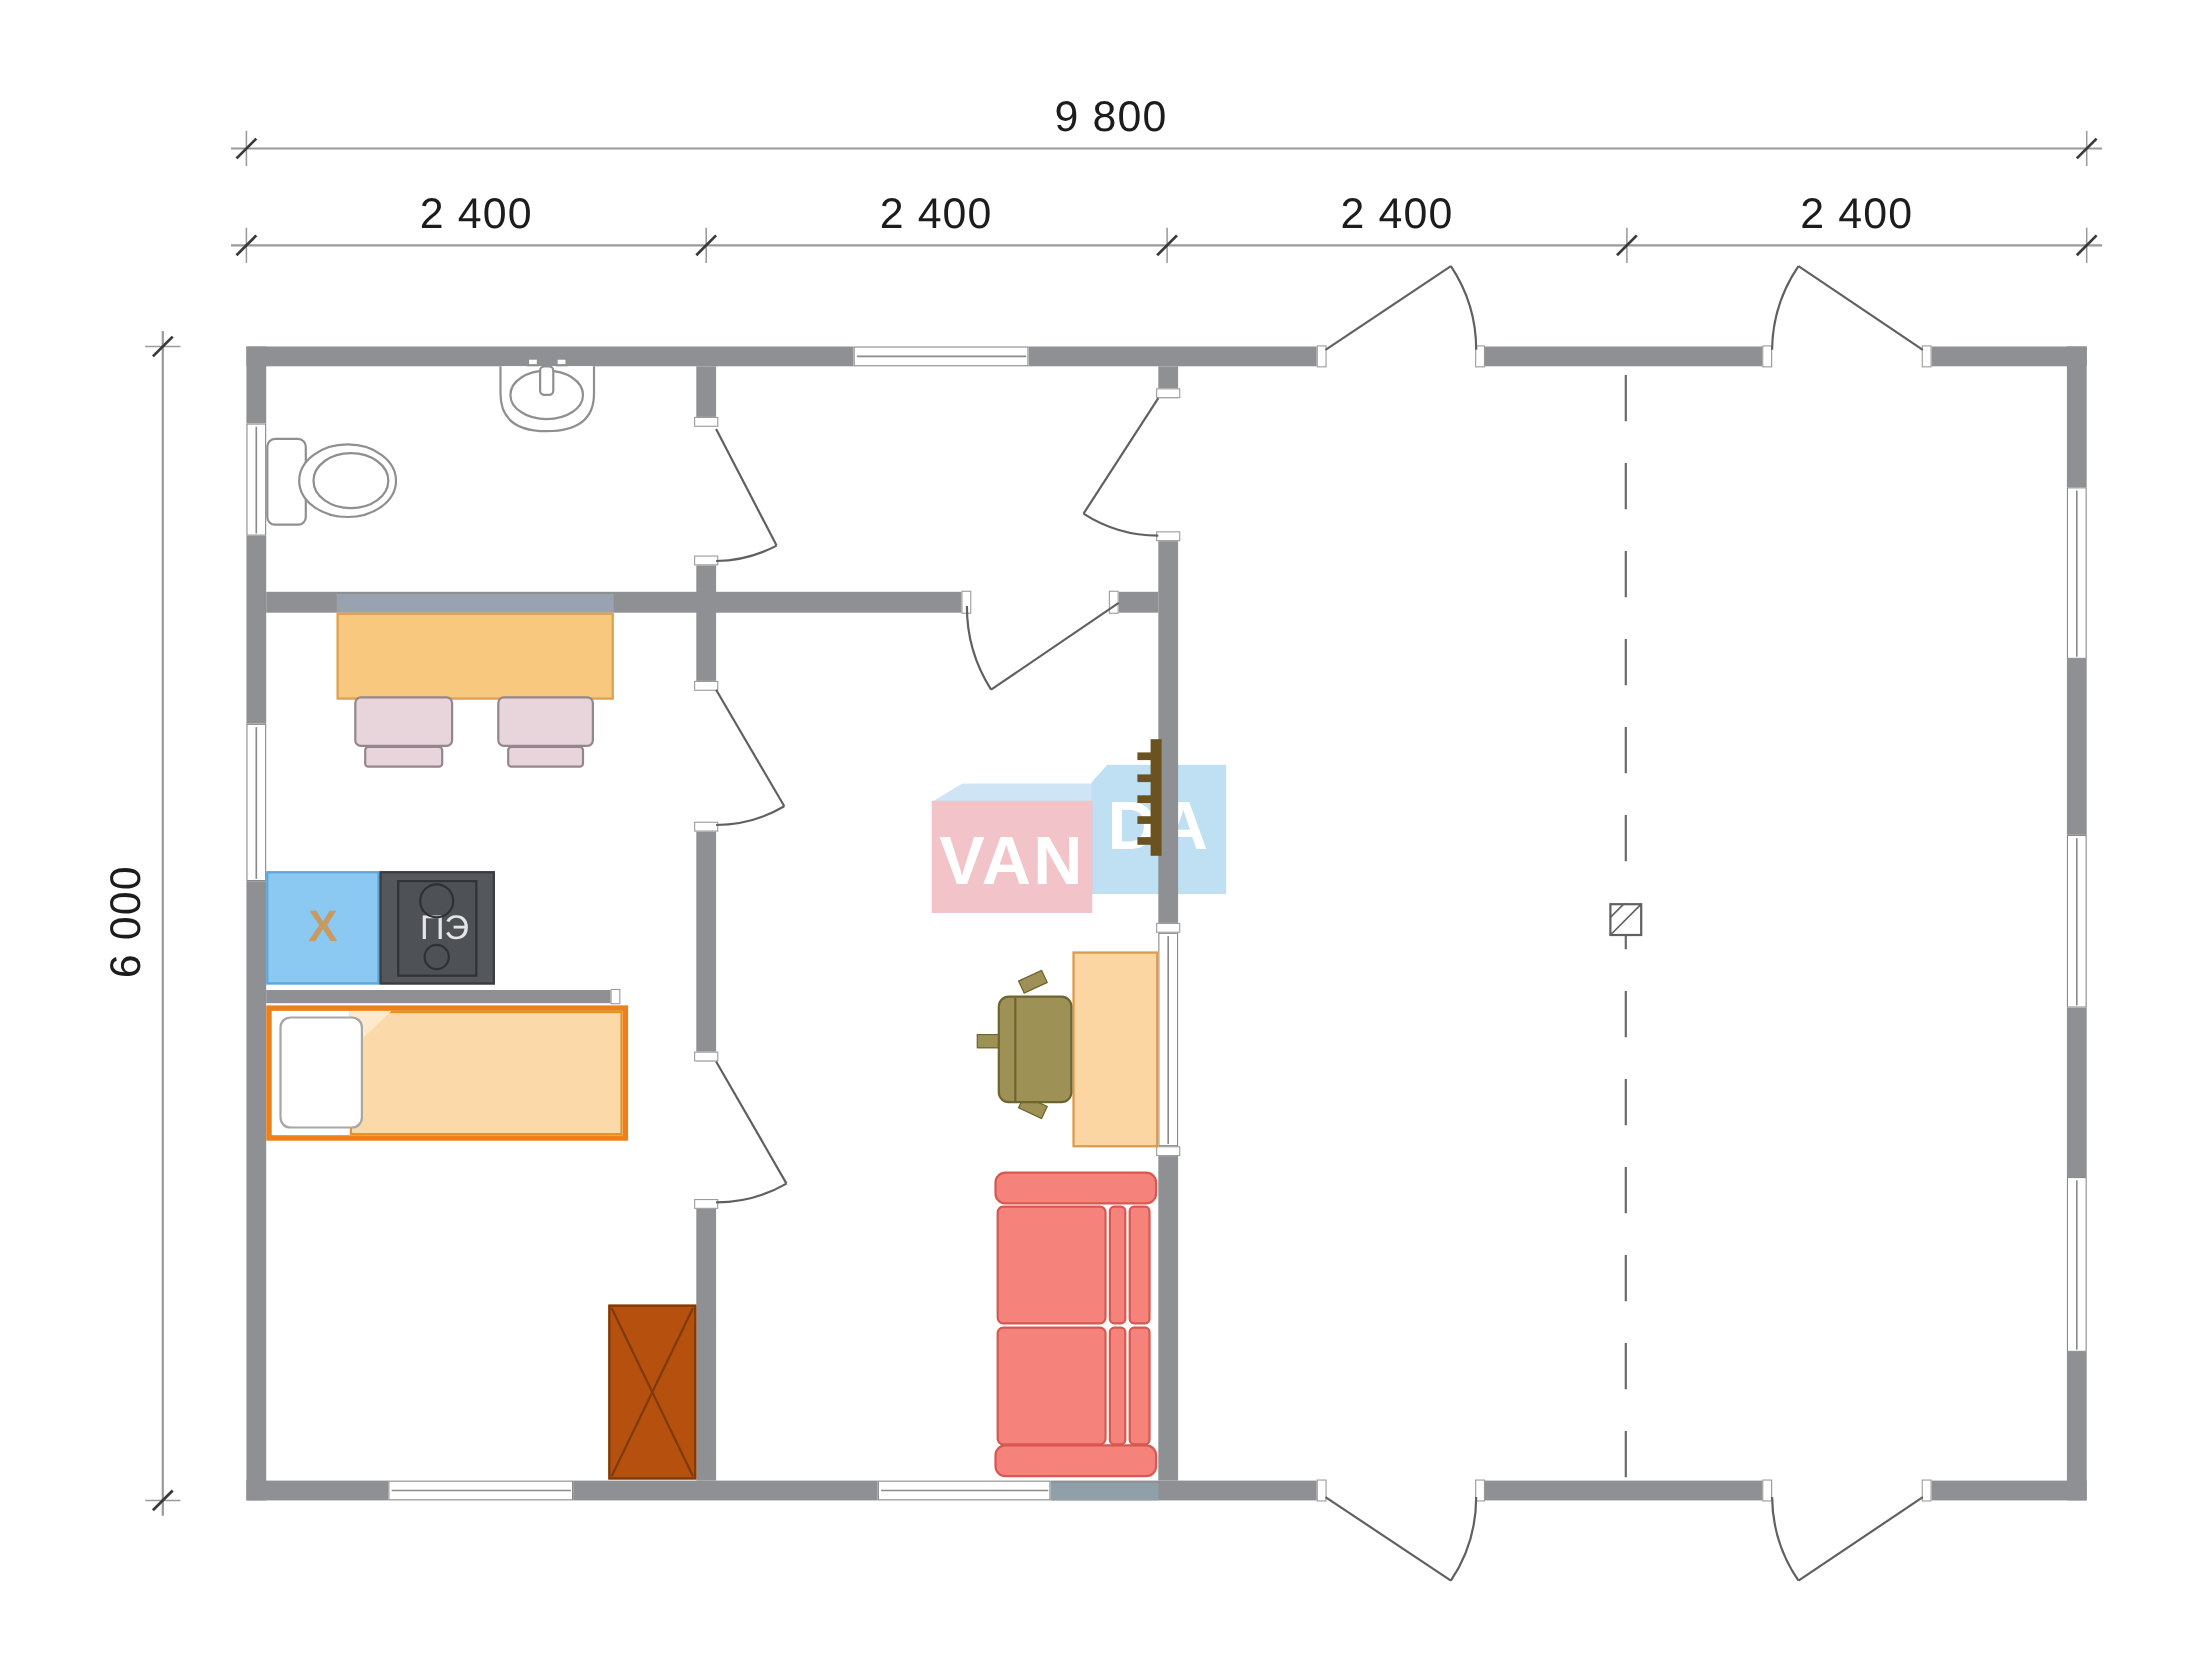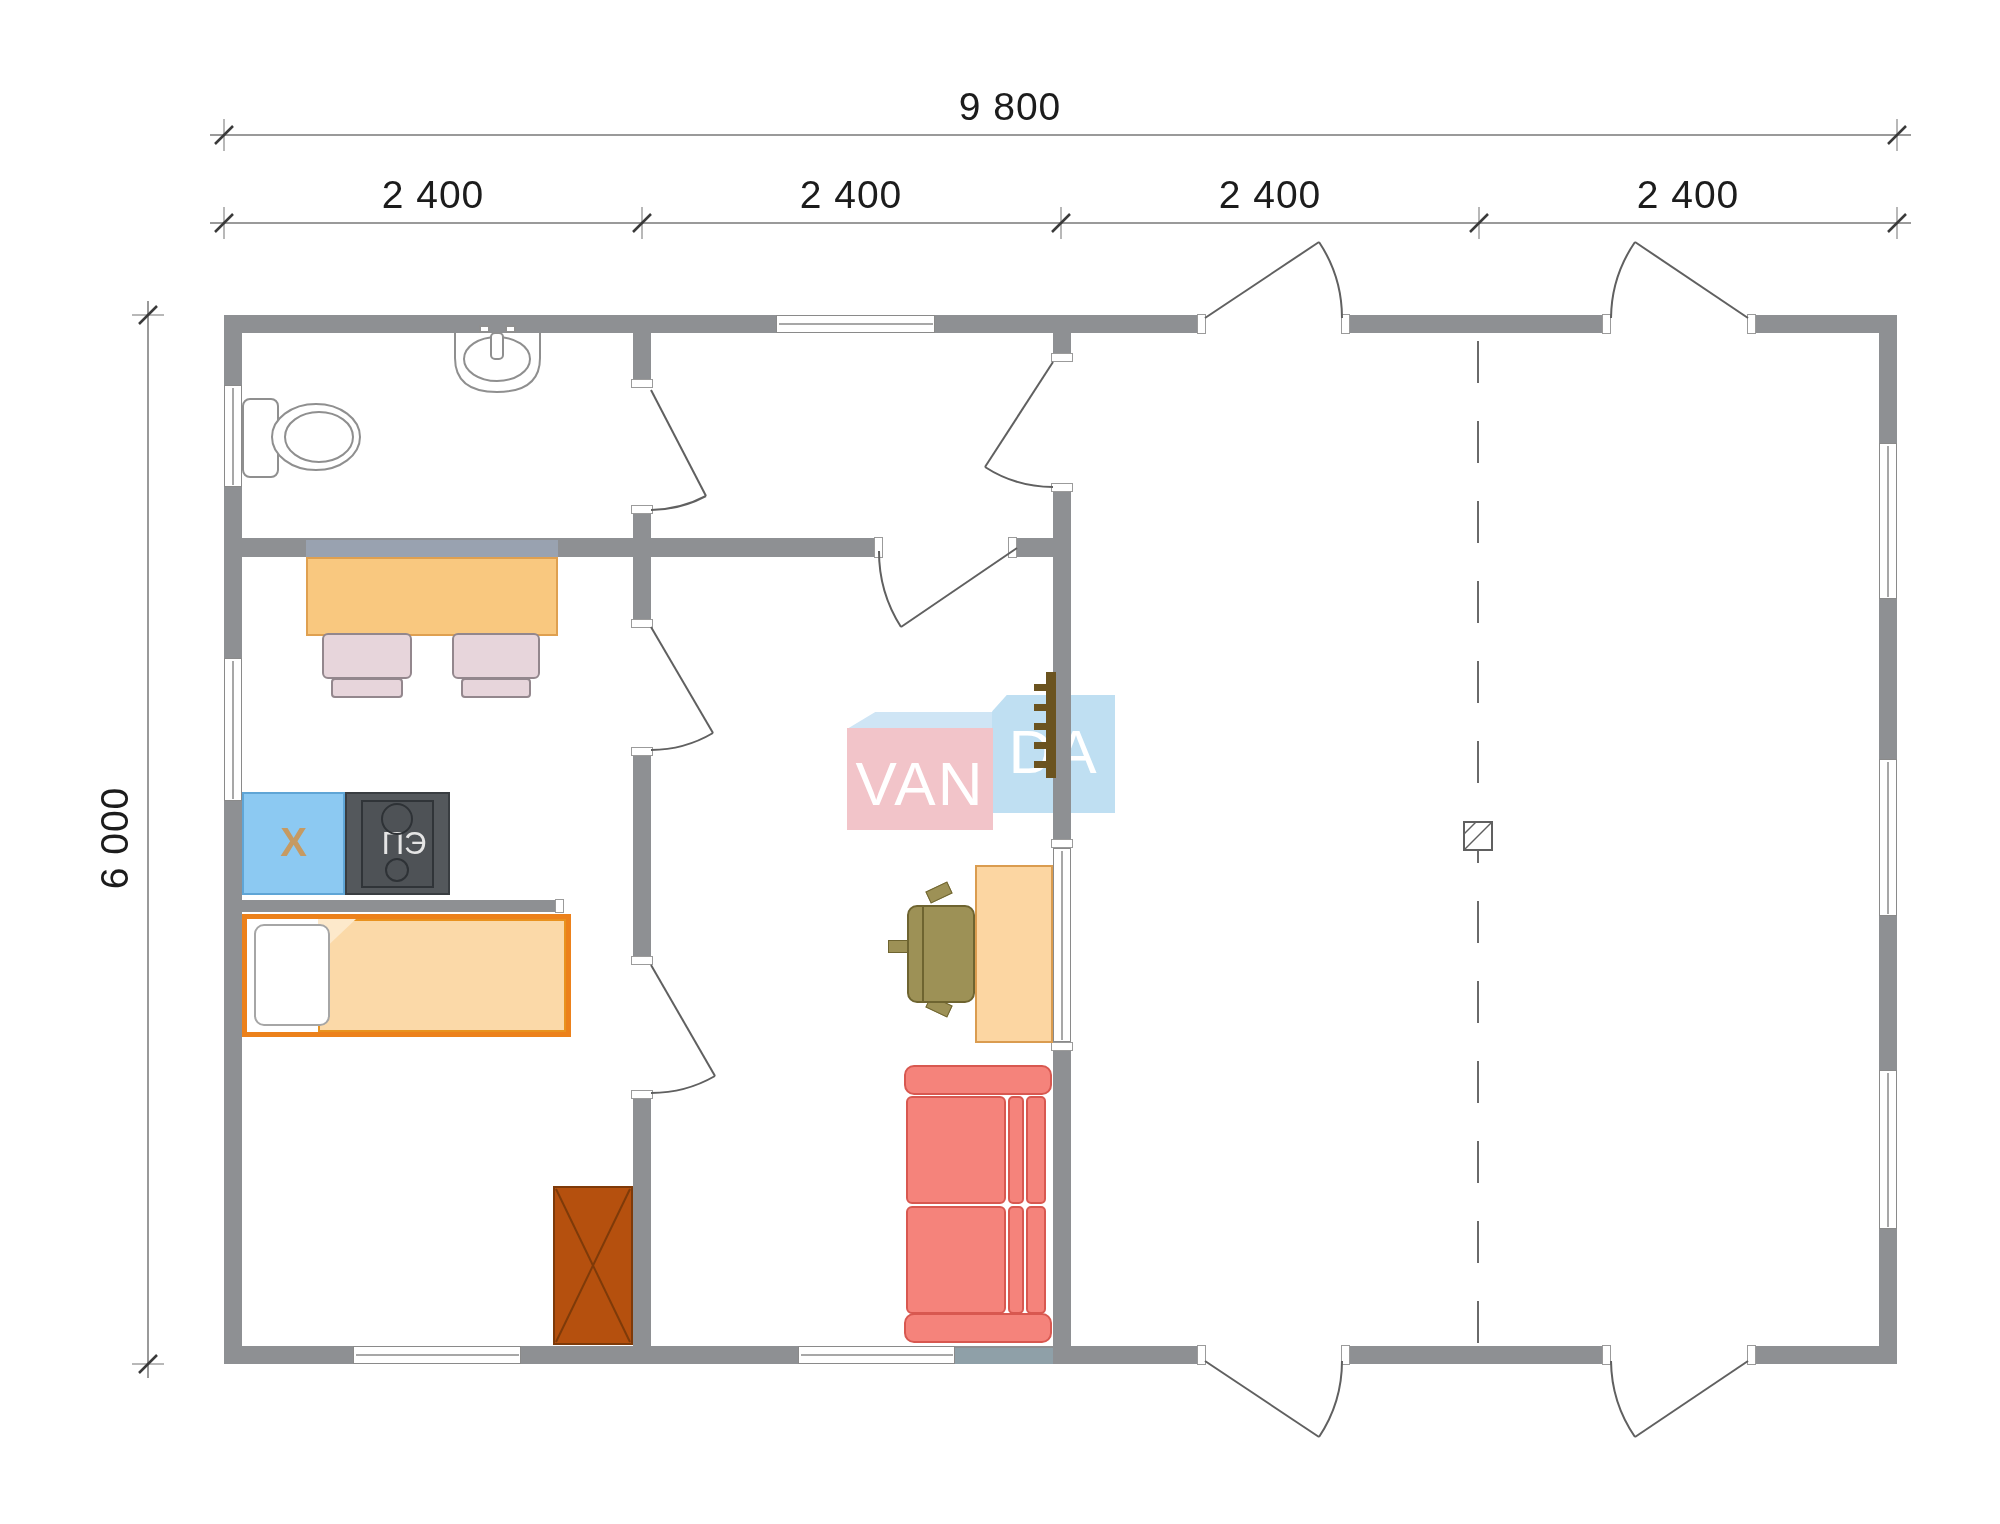--- a/index.html
+++ b/index.html
@@ -5,21 +5,21 @@
   html,body{margin:0;padding:0;background:#fff;}
   .canvas{position:relative;width:2000px;height:1524px;background:#ffffff;overflow:hidden;
           font-family:"Liberation Sans",sans-serif;}
   .abs{position:absolute;}
   .w{position:absolute;background:#8E9093;}
   .win{position:absolute;background:#fff;border:1px solid #8a8a8a;box-sizing:border-box;}
   .ntc{position:absolute;background:#fff;border:1px solid #9b9b9b;box-sizing:border-box;}
   .dim{position:absolute;color:#1c1c1c;font-size:39px;letter-spacing:1px;text-align:center;}
   .furn{position:absolute;box-sizing:border-box;}
   svg.overlay{position:absolute;left:0;top:0;pointer-events:none;}
-  .logo-txt{position:absolute;color:#ffffff;font-weight:normal;font-size:62px;text-align:center;
+  .logo-txt{position:absolute;color:#ffffff;font-weight:bold;font-size:62px;text-align:center;
             letter-spacing:2px;}
 </style>
 </head>
 <body>
 
 <div class="canvas">
 
   <div class="abs">
     <div class="abs" style="left:847px;top:712px;width:166px;height:17px;background:#CFE5F5;
                 clip-path:polygon(0 100%,17% 0,100% 0,100% 100%);"></div>

